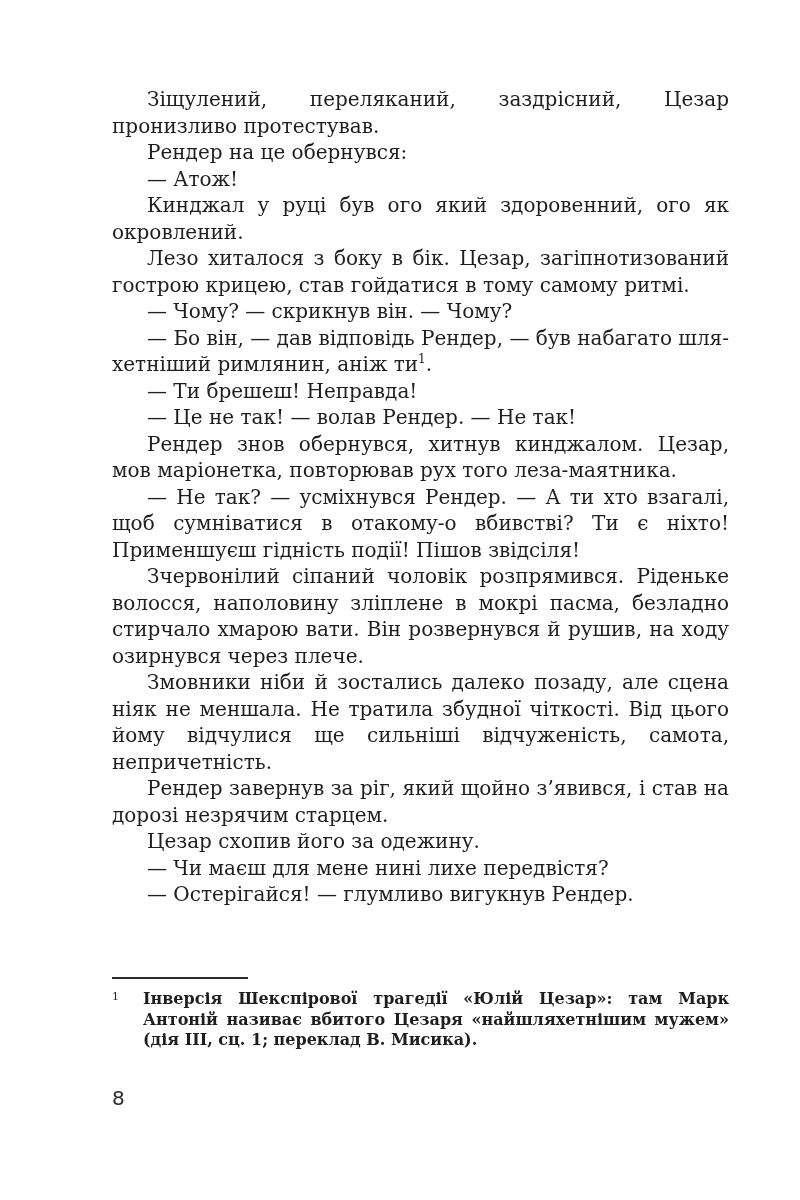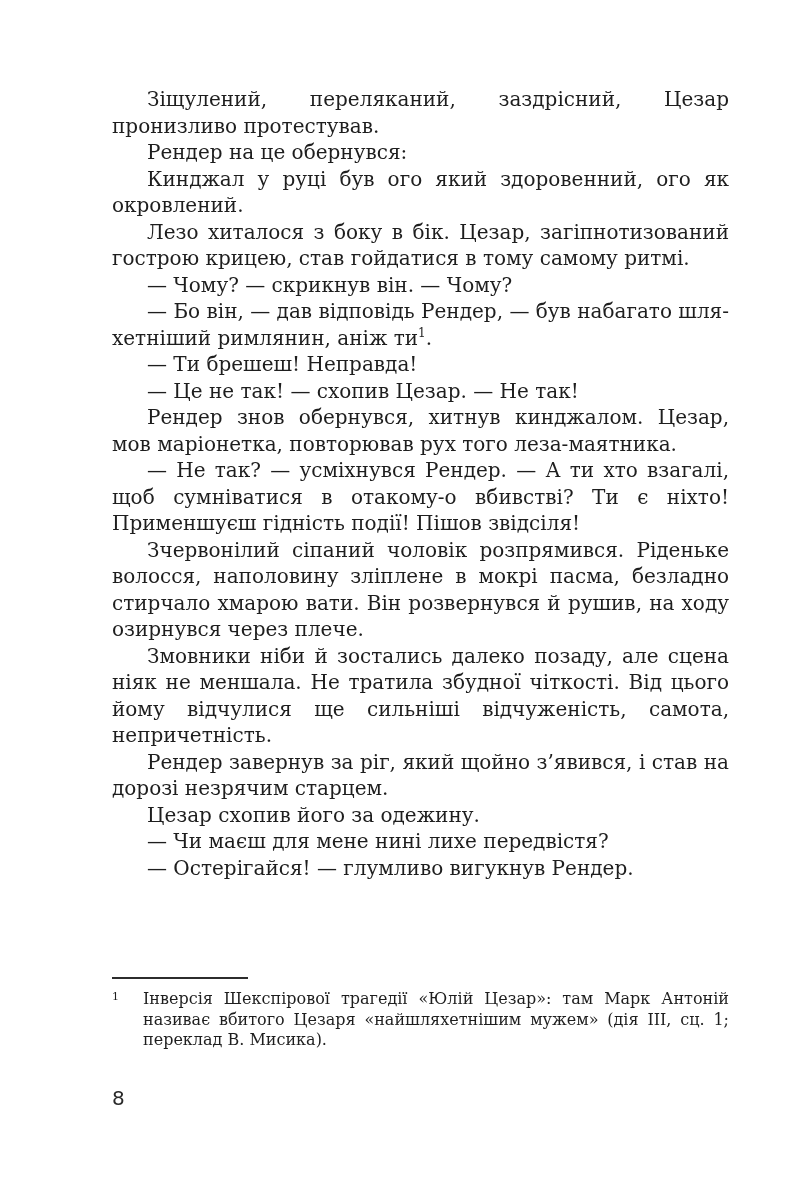--- a/index.html
+++ b/index.html
@@ -57,45 +57,47 @@
     flex: 0 0 31px;
     width: 31px;
     font-size: 11px;
     line-height: 14px;
     padding-top: 1px;
   }
   .fn-text {
     flex: 1;
     text-align: justify;
     hyphens: manual;
+    font-weight: bold;
   }
   .page-number {
     position: absolute;
     left: 112px;
     top: 1086px;
     font-family: "DejaVu Sans", "Liberation Sans", sans-serif;
     font-size: 20px;
     line-height: 24px;
     color: #2a2a2a;
   }
 </style>
 </head>
 <body>
 
 <div class="page">
 
   <div class="text-block">
       <p class="para">Зіщулений, переляканий, заздрісний, Цезар пронизливо протестував.</p>
       <p class="para">Рендер на це обернувся:</p>
+      <p class="para">— Атож!</p>
       <p class="para">Кинджал у руці був ого який здоровенний, ого як окровлений.</p>
       <p class="para">Лезо хиталося з боку в бік. Цезар, загіпнотизований го­строю крицею, став гойдатися в тому самому ритмі.</p>
       <p class="para">— Чому? — скрикнув він. — Чому?</p>
       <p class="para">— Бо він, — дав відповідь Рендер, — був набагато шля­хетніший римлянин, аніж ти<sup class="fn-ref">1</sup>.</p>
       <p class="para">— Ти брешеш! Неправда!</p>
-      <p class="para">— Це не так! — схопив Цезар. — Не так!</p>
+      <p class="para">— Це не так! — волав Рендер. — Не так!</p>
       <p class="para">Рендер знов обернувся, хитнув кинджалом. Цезар, мов маріонетка, повторював рух того леза-маятника.</p>
       <p class="para">— Не так? — усміхнувся Рендер. — А ти хто взагалі, щоб сумніватися в отакому-о вбивстві? Ти є ніхто! Применшуєш гідність події! Пішов звідсіля!</p>
       <p class="para">Зчервонілий сіпаний чоловік розпрямився. Ріденьке во­лосся, наполовину зліплене в мокрі пасма, безладно стирчало хмарою вати. Він розвернувся й рушив, на ходу озирнувся через плече.</p>
       <p class="para">Змовники ніби й зостались далеко позаду, але сцена ніяк не меншала. Не тратила збудної чіткості. Від цього йому відчулися ще сильніші відчуженість, самота, непричетність.</p>
       <p class="para">Рендер завернув за ріг, який щойно з’явився, і став на дорозі незрячим старцем.</p>
       <p class="para">Цезар схопив його за одежину.</p>
       <p class="para">— Чи маєш для мене нині лихе передвістя?</p>
       <p class="para">— Остерігайся! — глумливо вигукнув Рендер.</p>
     </div>
 

